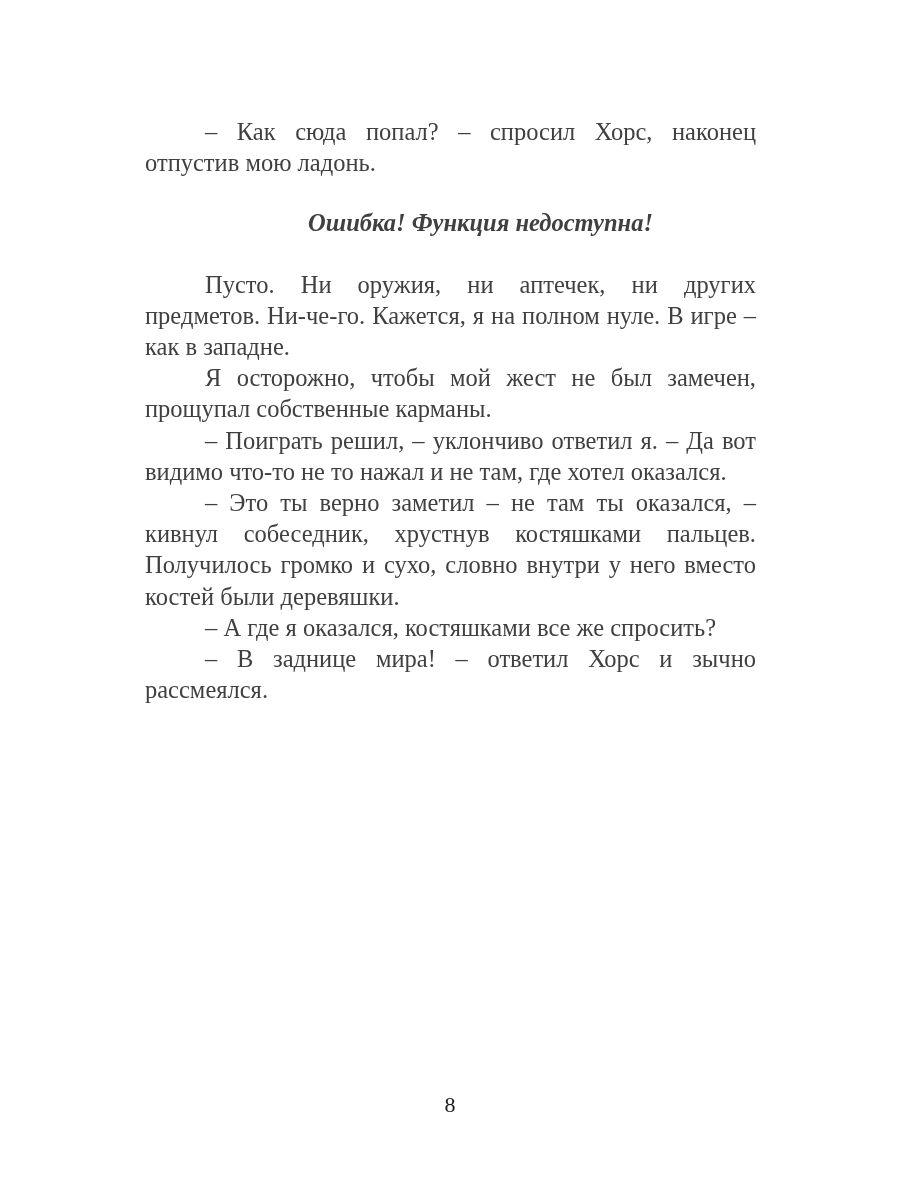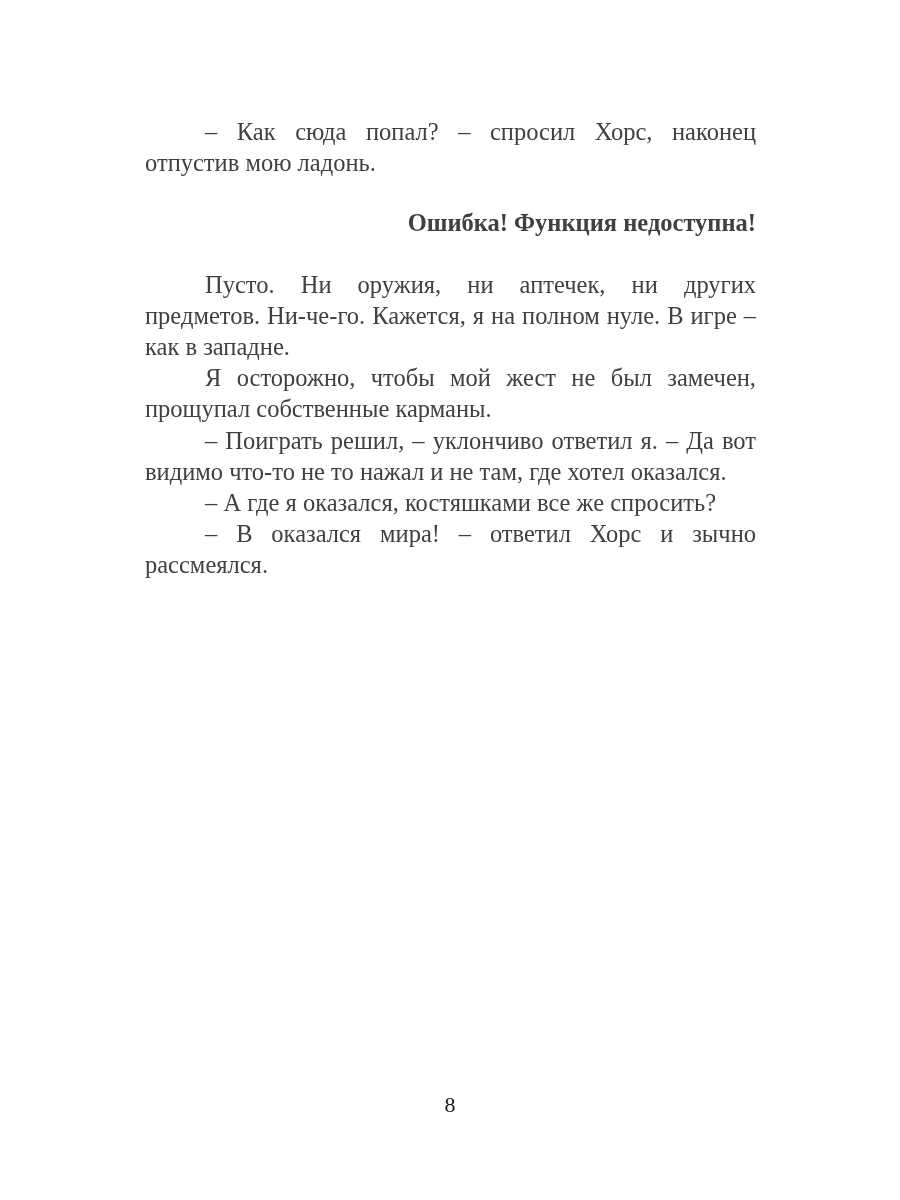--- a/index.html
+++ b/index.html
@@ -4,34 +4,35 @@
   <style>
     html, body { margin:0; padding:0; background:#ffffff; }
     body { width:900px; height:1200px; position:relative; overflow:hidden; }
     .page-text {
       position:absolute; left:145px; top:116px; width:611px;
       font-family:"Liberation Serif", serif; font-size:24.5px; line-height:31.2px;
       color:#404040; text-align:justify; hyphens:none;
     }
     .para { margin:0; text-indent:60px; }
     .heading {
-      margin:29px 0 30px 0; text-indent:60px; font-weight:bold; 
-      text-align:right;
+      margin:29px 0 30px 0; text-indent:60px; font-weight:bold; font-style:italic;
+      text-align:center;
     }
     .page-number {
       position:absolute; left:0; width:900px; top:1092px; text-align:center;
       font-family:"Liberation Serif", serif; font-size:22px; color:#1a1a1a;
     }
   </style>
 </head>
 <body>
 
 <div class="page-text">
   <p class="para">– Как сюда попал? – спросил Хорс, наконец отпустив мою ладонь.</p>
   <p class="heading">Ошибка! Функция недоступна!</p>
   <p class="para">Пусто. Ни оружия, ни аптечек, ни других предметов. Ни-че-го. Кажется, я на полном нуле. В игре – как в западне.</p>
   <p class="para">Я осторожно, чтобы мой жест не был замечен, прощупал собственные карманы.</p>
   <p class="para">– Поиграть решил, – уклончиво ответил я. – Да вот видимо что-то не то нажал и не там, где хотел оказался.</p>
+  <p class="para">– Это ты верно заметил – не там ты оказался, – кивнул собеседник, хрустнув костяшками пальцев. Получилось громко и сухо, словно внутри у него вместо костей были деревяшки.</p>
   <p class="para">– А где я оказался, костяшками все же спросить?</p>
-  <p class="para">– В оказался мира! – ответил Хорс и зычно рассмеялся.</p>
+  <p class="para">– В заднице мира! – ответил Хорс и зычно рассмеялся.</p>
 </div>
 
 <div class="page-number">8</div>
 
 </body></html>

